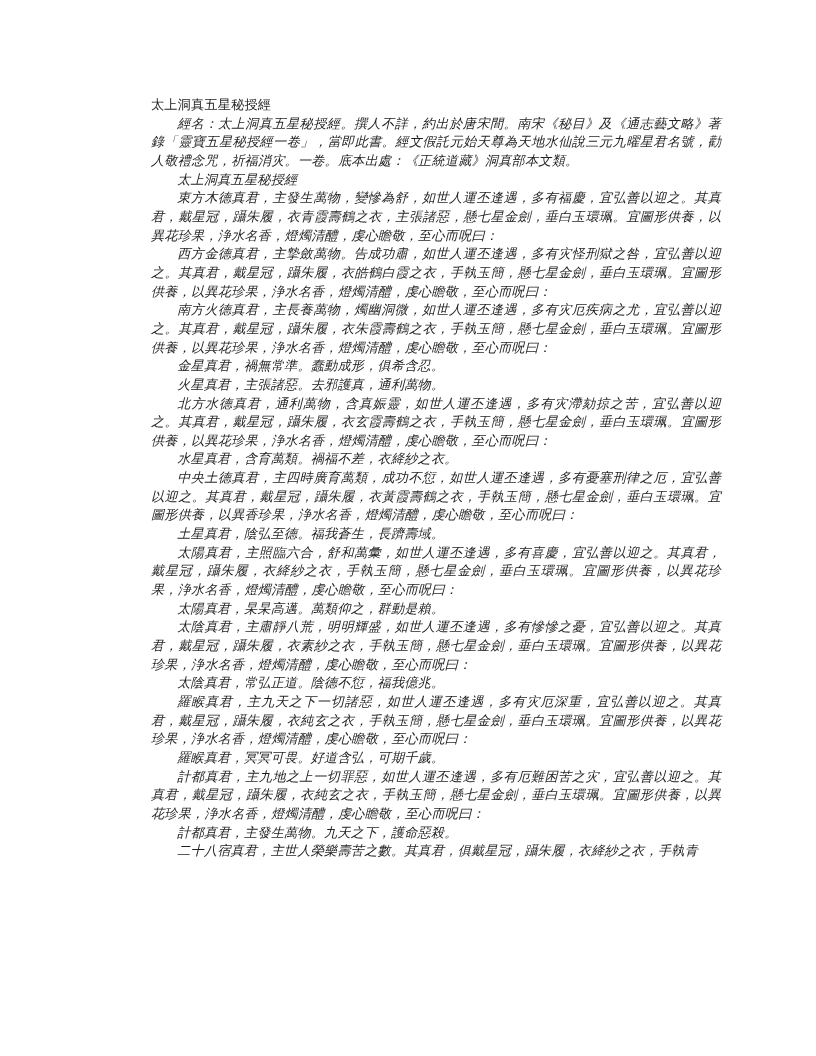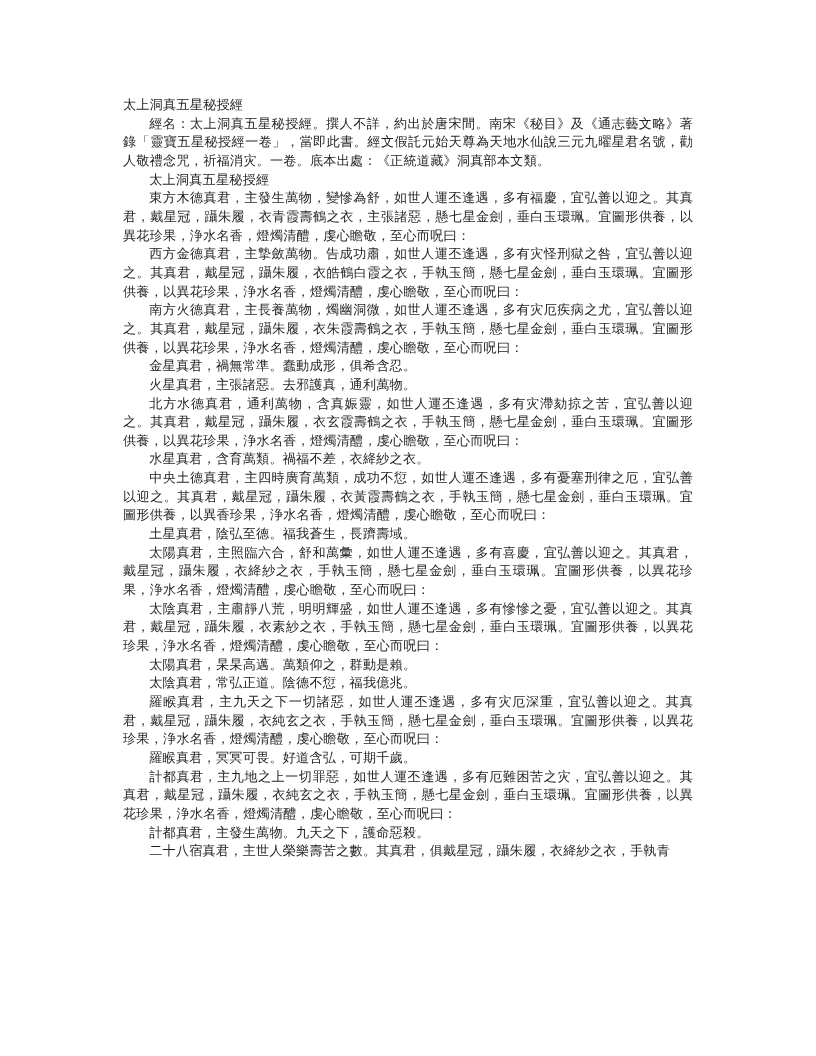--- a/index.html
+++ b/index.html
@@ -15,20 +15,21 @@
     font-family: "DejaVu Serif", "Liberation Serif", serif;
     color: #1a1a1a;
   }
   .page {
     position: relative;
     box-sizing: border-box;
     width: 782px;
     height: 1056px;
     background: #ffffff;
     padding: 96px 78px 96px 123px;
+    margin-left: 28px;
   }
   .doc-body {
     width: 570px;
     font-size: 13.1px;
     line-height: 18.65px;
     text-align: justify;
     text-justify: inter-character;
     letter-spacing: 0.02em;
     word-break: break-all;
     color: #1f1f1f;
@@ -41,20 +42,21 @@
     line-height: 18.65px;
     text-align: left;
     letter-spacing: 0.02em;
   }
   p.para {
     margin: 0;
     padding: 0;
     text-indent: 2em;
     text-align: justify;
     text-justify: inter-character;
+    font-style: italic;
   }
 </style>
 </head>
 <body>
 
 <div class="page">
   <div class="doc-body">
 
     <h1 class="doc-title">太上洞真五星秘授經</h1>
 
@@ -77,23 +79,23 @@
     <p class="para">北方水德真君，通利萬物，含真娠靈，如世人運丕逢遇，多有灾滯劾掠之苦，宜弘善以迎之。其真君，戴星冠，躡朱履，衣玄霞壽鶴之衣，手執玉簡，懸七星金劍，垂白玉環珮。宜圖形供養，以異花珍果，浄水名香，燈燭清醴，虔心瞻敬，至心而呪曰：</p>
 
     <p class="para">水星真君，含育萬類。禍福不差，衣絳紗之衣。</p>
 
     <p class="para">中央土德真君，主四時廣育萬類，成功不愆，如世人運丕逢遇，多有憂塞刑律之厄，宜弘善以迎之。其真君，戴星冠，躡朱履，衣黃霞壽鶴之衣，手執玉簡，懸七星金劍，垂白玉環珮。宜圖形供養，以異香珍果，浄水名香，燈燭清醴，虔心瞻敬，至心而呪曰：</p>
 
     <p class="para">土星真君，陰弘至德。福我蒼生，長躋壽域。</p>
 
     <p class="para">太陽真君，主照臨六合，舒和萬彙，如世人運丕逢遇，多有喜慶，宜弘善以迎之。其真君，戴星冠，躡朱履，衣絳紗之衣，手執玉簡，懸七星金劍，垂白玉環珮。宜圖形供養，以異花珍果，浄水名香，燈燭清醴，虔心瞻敬，至心而呪曰：</p>
 
+    <p class="para">太陽真君，杲杲高邁。萬類仰之，群動是賴。</p>
+
     <p class="para">太陰真君，主肅靜八荒，明明輝盛，如世人運丕逢遇，多有慘慘之憂，宜弘善以迎之。其真君，戴星冠，躡朱履，衣素紗之衣，手執玉簡，懸七星金劍，垂白玉環珮。宜圖形供養，以異花珍果，浄水名香，燈燭清醴，虔心瞻敬，至心而呪曰：</p>
-
-    <p class="para">太陽真君，杲杲高邁。萬類仰之，群動是賴。</p>
 
     <p class="para">太陰真君，常弘正道。陰德不愆，福我億兆。</p>
 
     <p class="para">羅睺真君，主九天之下一切諸惡，如世人運丕逢遇，多有灾厄深重，宜弘善以迎之。其真君，戴星冠，躡朱履，衣純玄之衣，手執玉簡，懸七星金劍，垂白玉環珮。宜圖形供養，以異花珍果，浄水名香，燈燭清醴，虔心瞻敬，至心而呪曰：</p>
 
     <p class="para">羅睺真君，冥冥可畏。好道含弘，可期千歲。</p>
 
     <p class="para">計都真君，主九地之上一切罪惡，如世人運丕逢遇，多有厄難困苦之灾，宜弘善以迎之。其真君，戴星冠，躡朱履，衣純玄之衣，手執玉簡，懸七星金劍，垂白玉環珮。宜圖形供養，以異花珍果，浄水名香，燈燭清醴，虔心瞻敬，至心而呪曰：</p>
 
     <p class="para">計都真君，主發生萬物。九天之下，護命惡殺。</p>

